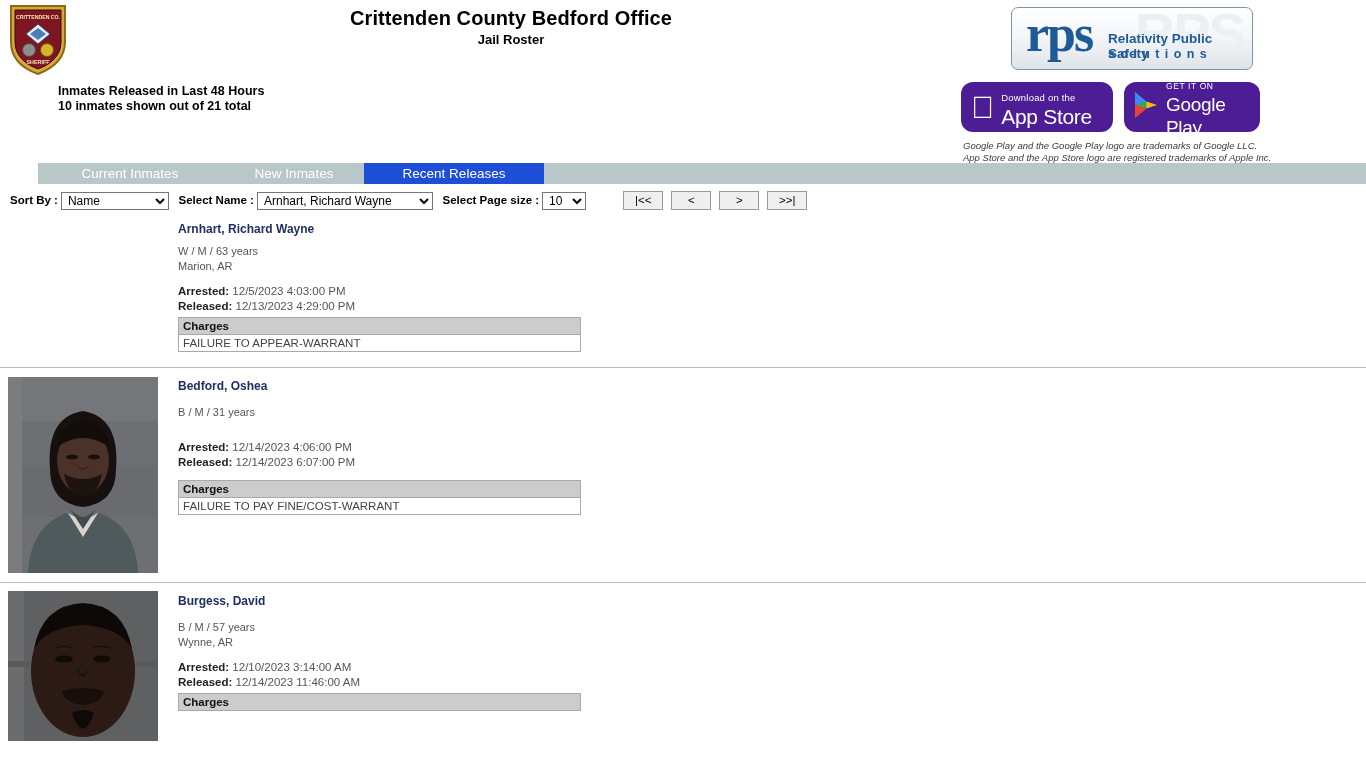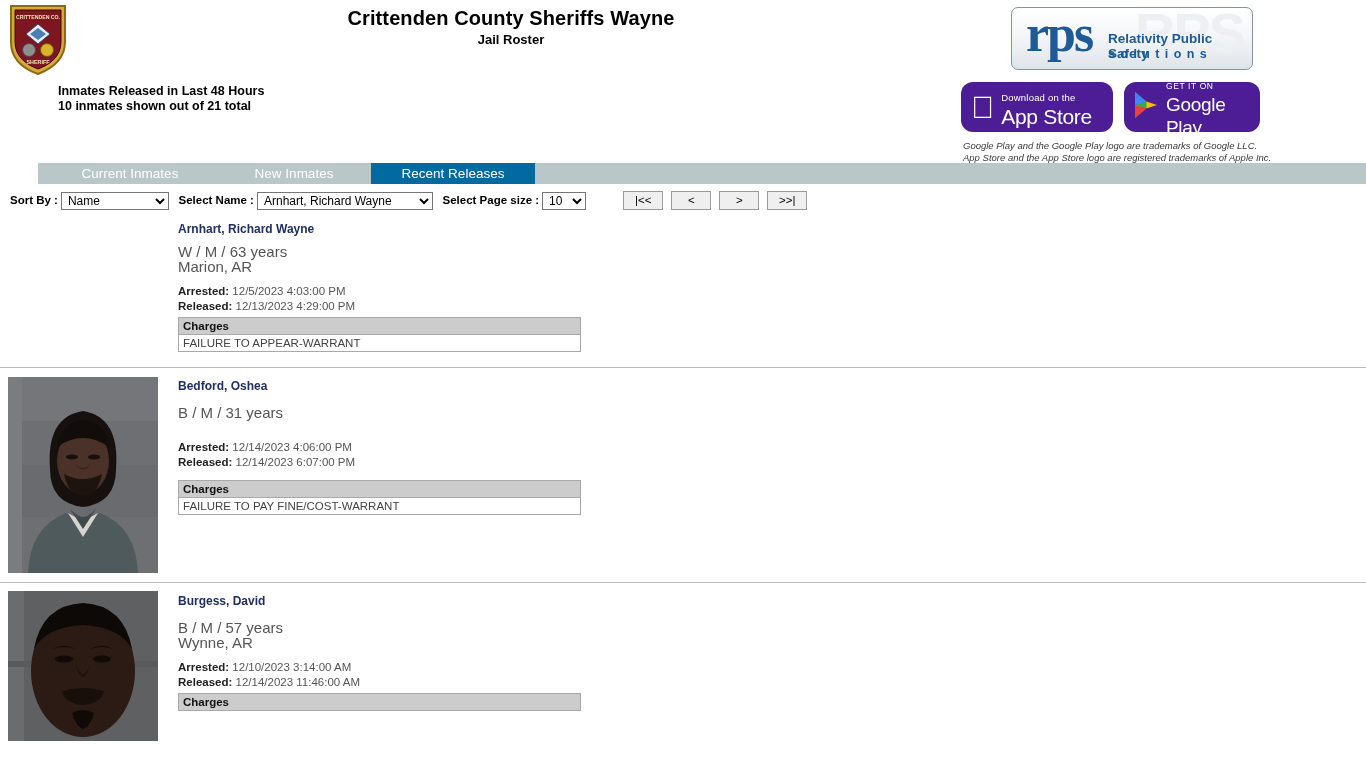--- a/index.html
+++ b/index.html
@@ -73,21 +73,21 @@
     position: relative;
     margin-left: 38px;
   }
   .tab {
     position: absolute; top: 0; height: 21px;
     color: #ffffff; font-size: 13.5px; line-height: 21px;
     text-align: center; cursor: pointer; white-space: nowrap;
   }
   .tab-1 { left: 8px;   width: 168px; }
   .tab-2 { left: 177px; width: 158px; }
-  .tab-3 { left: 333px; width: 164px; background: #0369a1; }
+  .tab-3 { left: 326px; width: 180px; background: #1d4ed8; }
 
   
   .controls {
     position: relative; height: 27px; padding-top: 7px; padding-left: 10px;
     font-size: 11.5px; color: #000; white-space: nowrap;
   }
   .ctl-label { font-weight: bold; font-size: 11.5px; }
   select {
     font-family: "Liberation Sans", sans-serif; font-size: 12px;
     height: 18px; padding: 0 2px; vertical-align: middle;
@@ -110,21 +110,21 @@
   .record.first { border-top: none; }
 
   .photo-cell { position: absolute; left: 8px; width: 150px; }
   .mug { width: 150px; display: block; }
 
   .info { margin-left: 178px; padding-top: 6px; }
   .inmate-name {
     font-size: 12px; font-weight: bold; color: #1f2f62;
     padding-top: 5px; padding-bottom: 2px;
   }
-  .demo { font-size: 15px; color: #555555; line-height: 15px; }
+  .demo { font-size: 11px; color: #555555; line-height: 15px; }
   .dates { font-size: 11.5px; color: #555555; line-height: 14.5px; }
   .dates b { color: #222; font-weight: bold; }
 
   .charges {
     width: 403px; border: 1px solid #a9a9a9; border-collapse: collapse;
     margin-top: 4px;
   }
   .charges th {
     background: #cccccc; text-align: left; font-size: 11.5px; font-weight: bold;
     color: #111; padding: 2px 4px; border-bottom: 1px solid #a9a9a9;
@@ -148,21 +148,21 @@
       <path d="M30 22 l12 10 l-12 10 l-12 -10 Z" fill="#e8eef5" stroke="#2b4a6b" stroke-width="1"></path>
       <path d="M30 26 l8 6 l-8 6 l-8 -6 Z" fill="#4a7fb5"></path>
       <circle cx="21" cy="48" r="6.5" fill="#8e8e8e" stroke="#4a4a4a" stroke-width="1"></circle>
       <circle cx="39" cy="48" r="6.5" fill="#d8b52a" stroke="#6d5808" stroke-width="1"></circle>
       <text x="30" y="17" font-size="5.2" font-family="Liberation Sans, sans-serif" fill="#f2e3b0" text-anchor="middle" font-weight="bold">CRITTENDEN CO.</text>
       <text x="30" y="62" font-size="5.4" font-family="Liberation Sans, sans-serif" fill="#f2e3b0" text-anchor="middle" font-weight="bold">SHERIFF</text>
     </svg>
   </div>
 
   <div class="title-block">
-    <div class="site-title">Crittenden County Sheriffs Wayne</div>
+    <div class="site-title">Crittenden County Bedford Office</div>
     <div class="site-sub">Jail Roster</div>
   </div>
 
   <div class="counts">
     <div>Inmates Released in Last 48 Hours</div>
     <div>10 inmates shown out of 21 total</div>
   </div>
 
   <div class="rps-box">
     <div class="rps-ghost">RPS</div>

